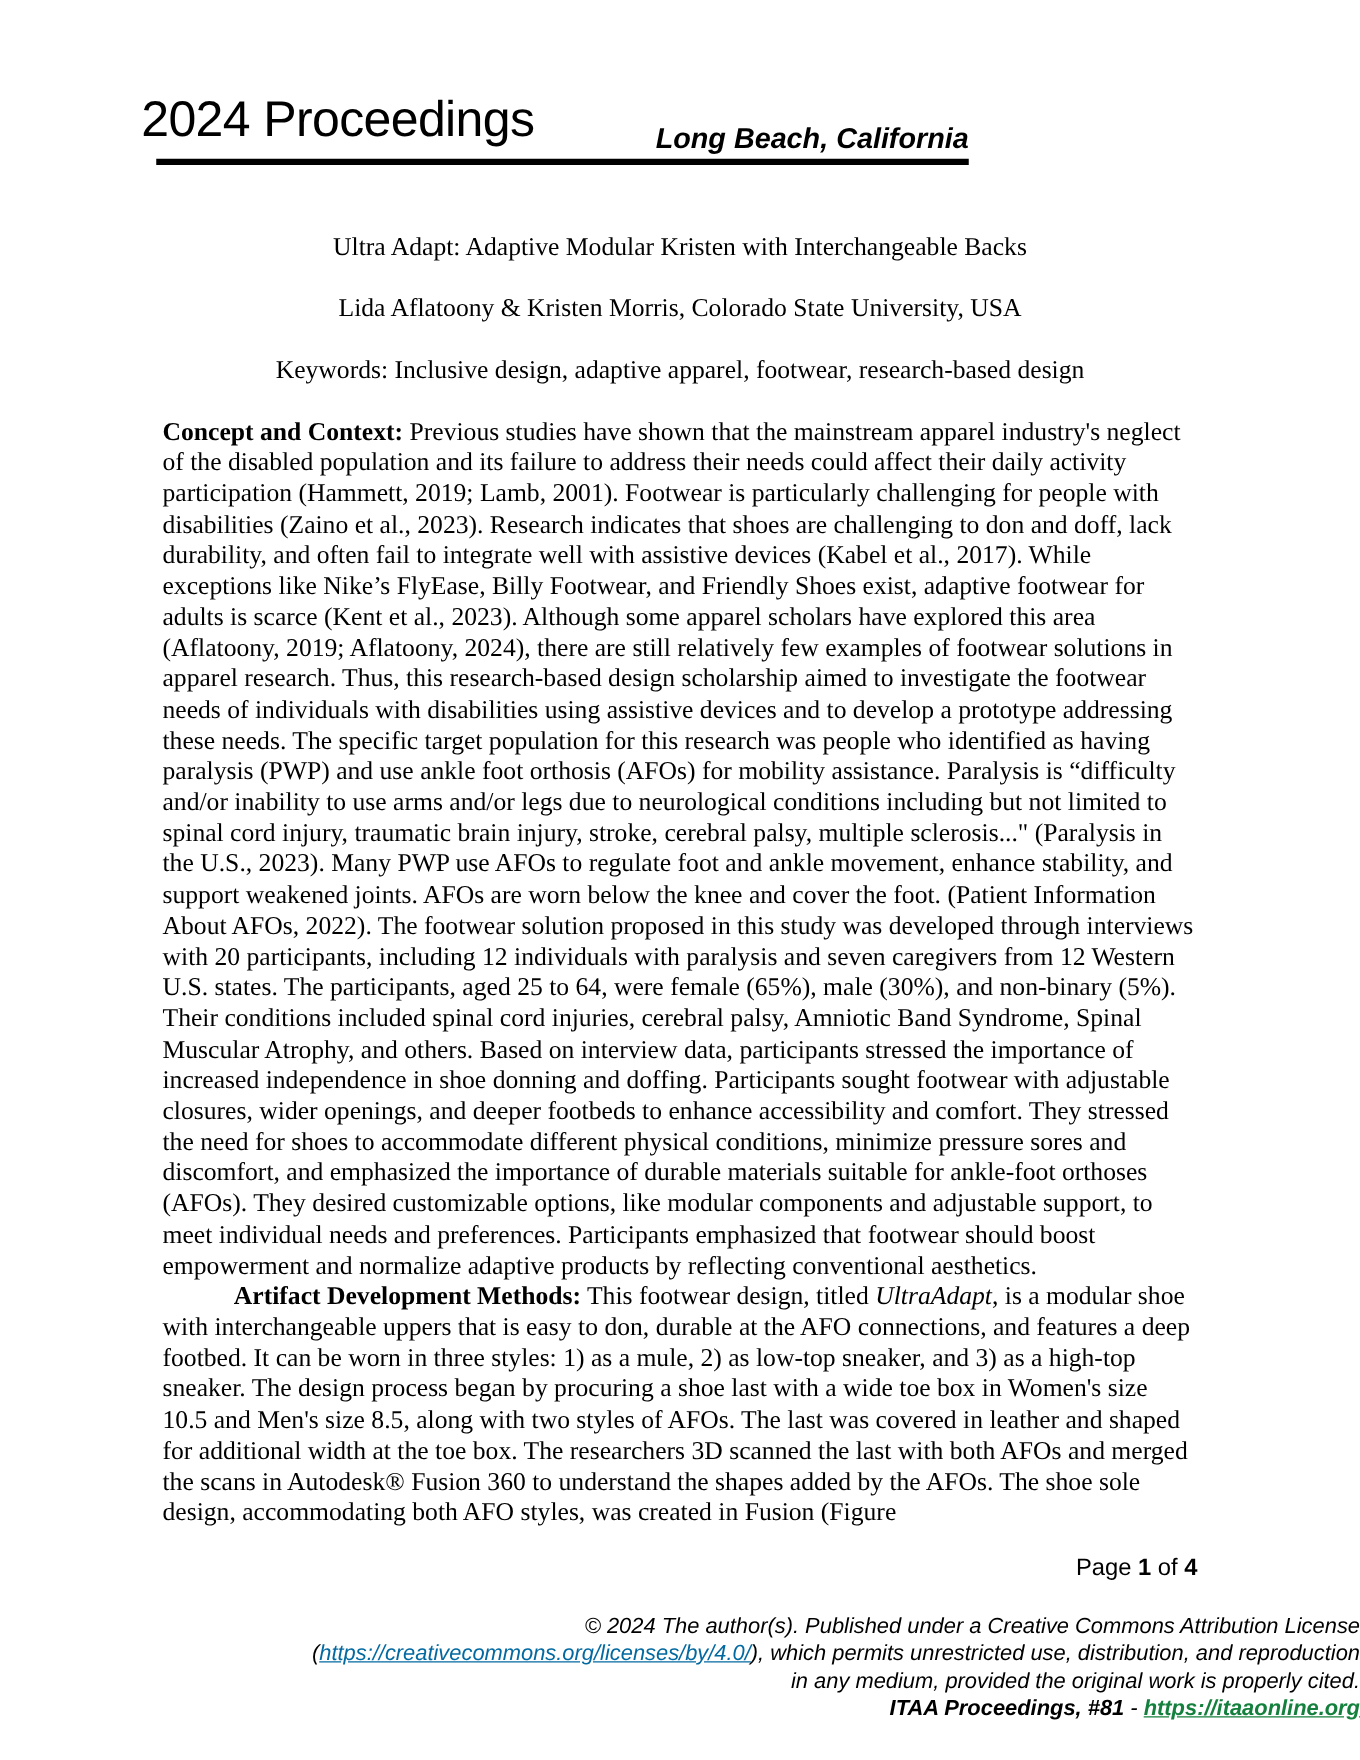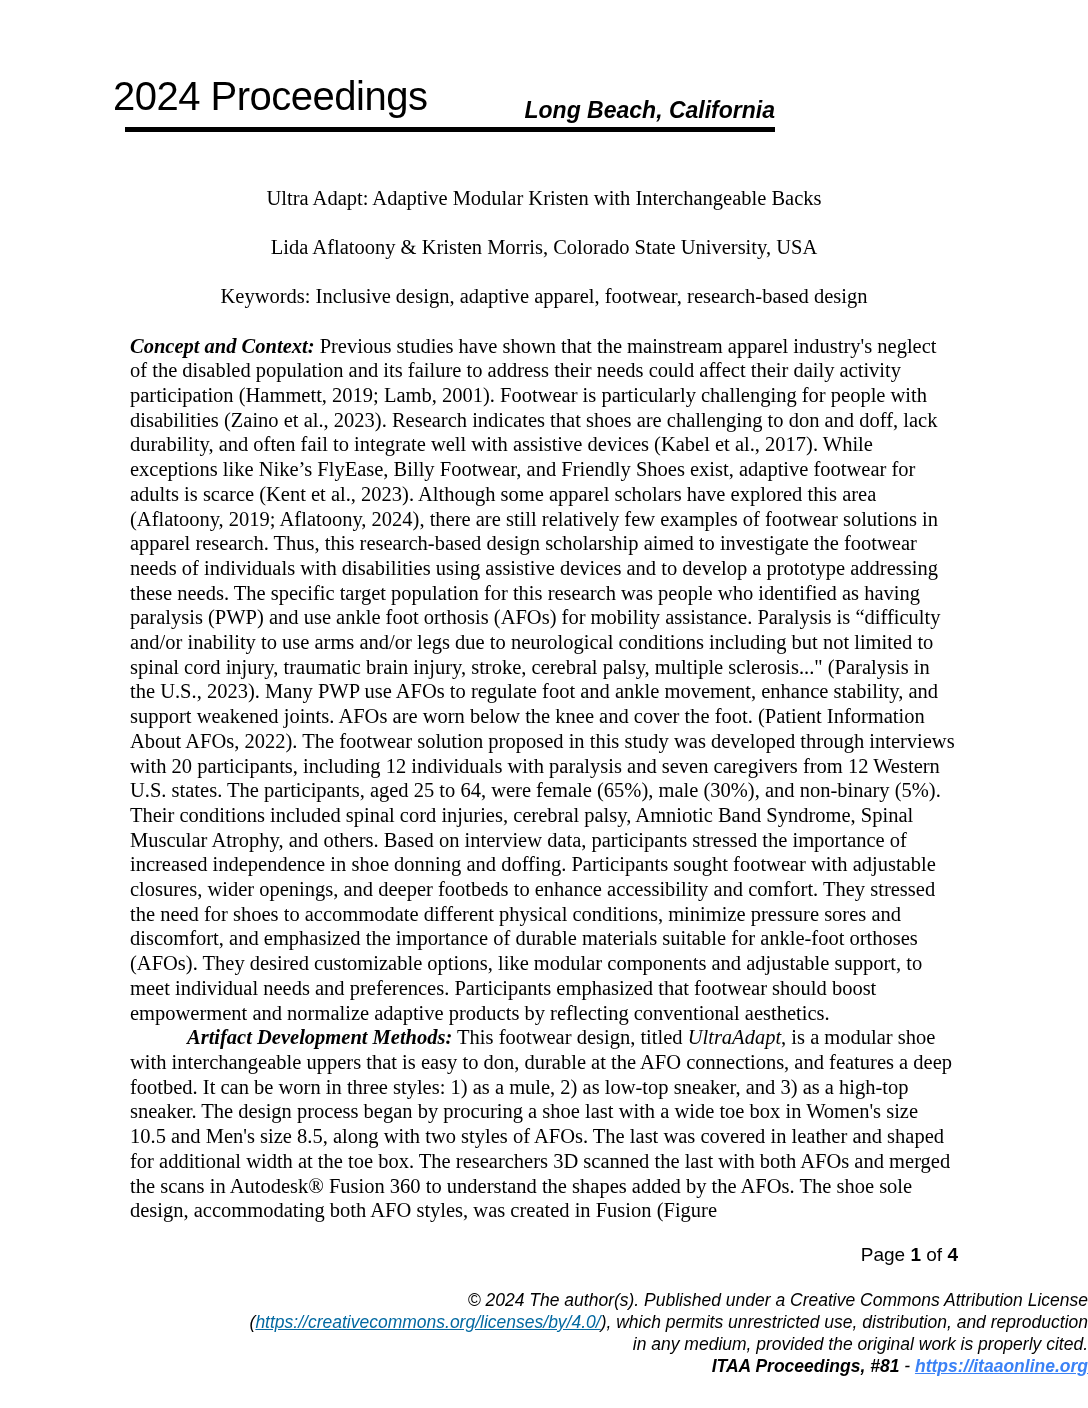--- a/index.html
+++ b/index.html
@@ -69,21 +69,21 @@
     left: 130px;
     top: 186px;
     width: 828px;
     font-size: 20.5px;
     line-height: 24.7px;
   }
   .center-block { text-align: center; margin: 0 0 24.5px 0; }
   .body-text p { margin: 0; text-align: left; }
   .body-text { margin-top: 11px; }
   .indented { text-indent: 57px; }
-  .lead { font-weight: bold; font-style: italic; }
+  .lead { font-weight: bold; }
   .it { font-style: italic; }
 
   
   .page-indicator {
     position: absolute;
     left: 130px;
     top: 1244px;
     width: 828px;
     text-align: right;
     font-family: "Liberation Sans", sans-serif;
@@ -127,16 +127,16 @@
       <p class="indented"><span class="lead">Artifact Development Methods:</span><span> This footwear design, titled </span><span class="it">UltraAdapt</span><span>, is a modular shoe with interchangeable uppers that is easy to don, durable at the AFO connections, and features a deep footbed. It can be worn in three styles: 1) as a mule, 2) as low-top sneaker, and 3) as a high-top sneaker. The design process began by procuring a shoe last with a wide toe box in Women's size 10.5 and Men's size 8.5, along with two styles of AFOs. The last was covered in leather and shaped for additional width at the toe box. The researchers 3D scanned the last with both AFOs and merged the scans in Autodesk® Fusion 360 to understand the shapes added by the AFOs. The shoe sole design, accommodating both AFO styles, was created in Fusion (Figure</span></p>
     </div>
   </div>
 
   <div class="page-indicator"><span>Page</span> <b>1</b> <span>of</span> <b>4</b></div>
 
   <div class="footer">
     <div>© 2024 The author(s). Published under a Creative Commons Attribution License</div>
     <div><span>(</span><a href="#" style="color: #0369a1;">https://creativecommons.org/licenses/by/4.0/</a><span>), which permits unrestricted use, distribution, and reproduction</span></div>
     <div>in any medium, provided the original work is properly cited.</div>
-    <div><span class="bold">ITAA Proceedings, #81</span><span> - </span><a class="bold" href="#" style="color: #3b82f6;">https://itaaonline.org</a></div>
+    <div><span class="bold">ITAA Proceedings, #81</span><span> - </span><a class="bold" href="#" style="color: #15803d;">https://itaaonline.org</a></div>
   </div>
 
 </div>
 
 </body></html>

